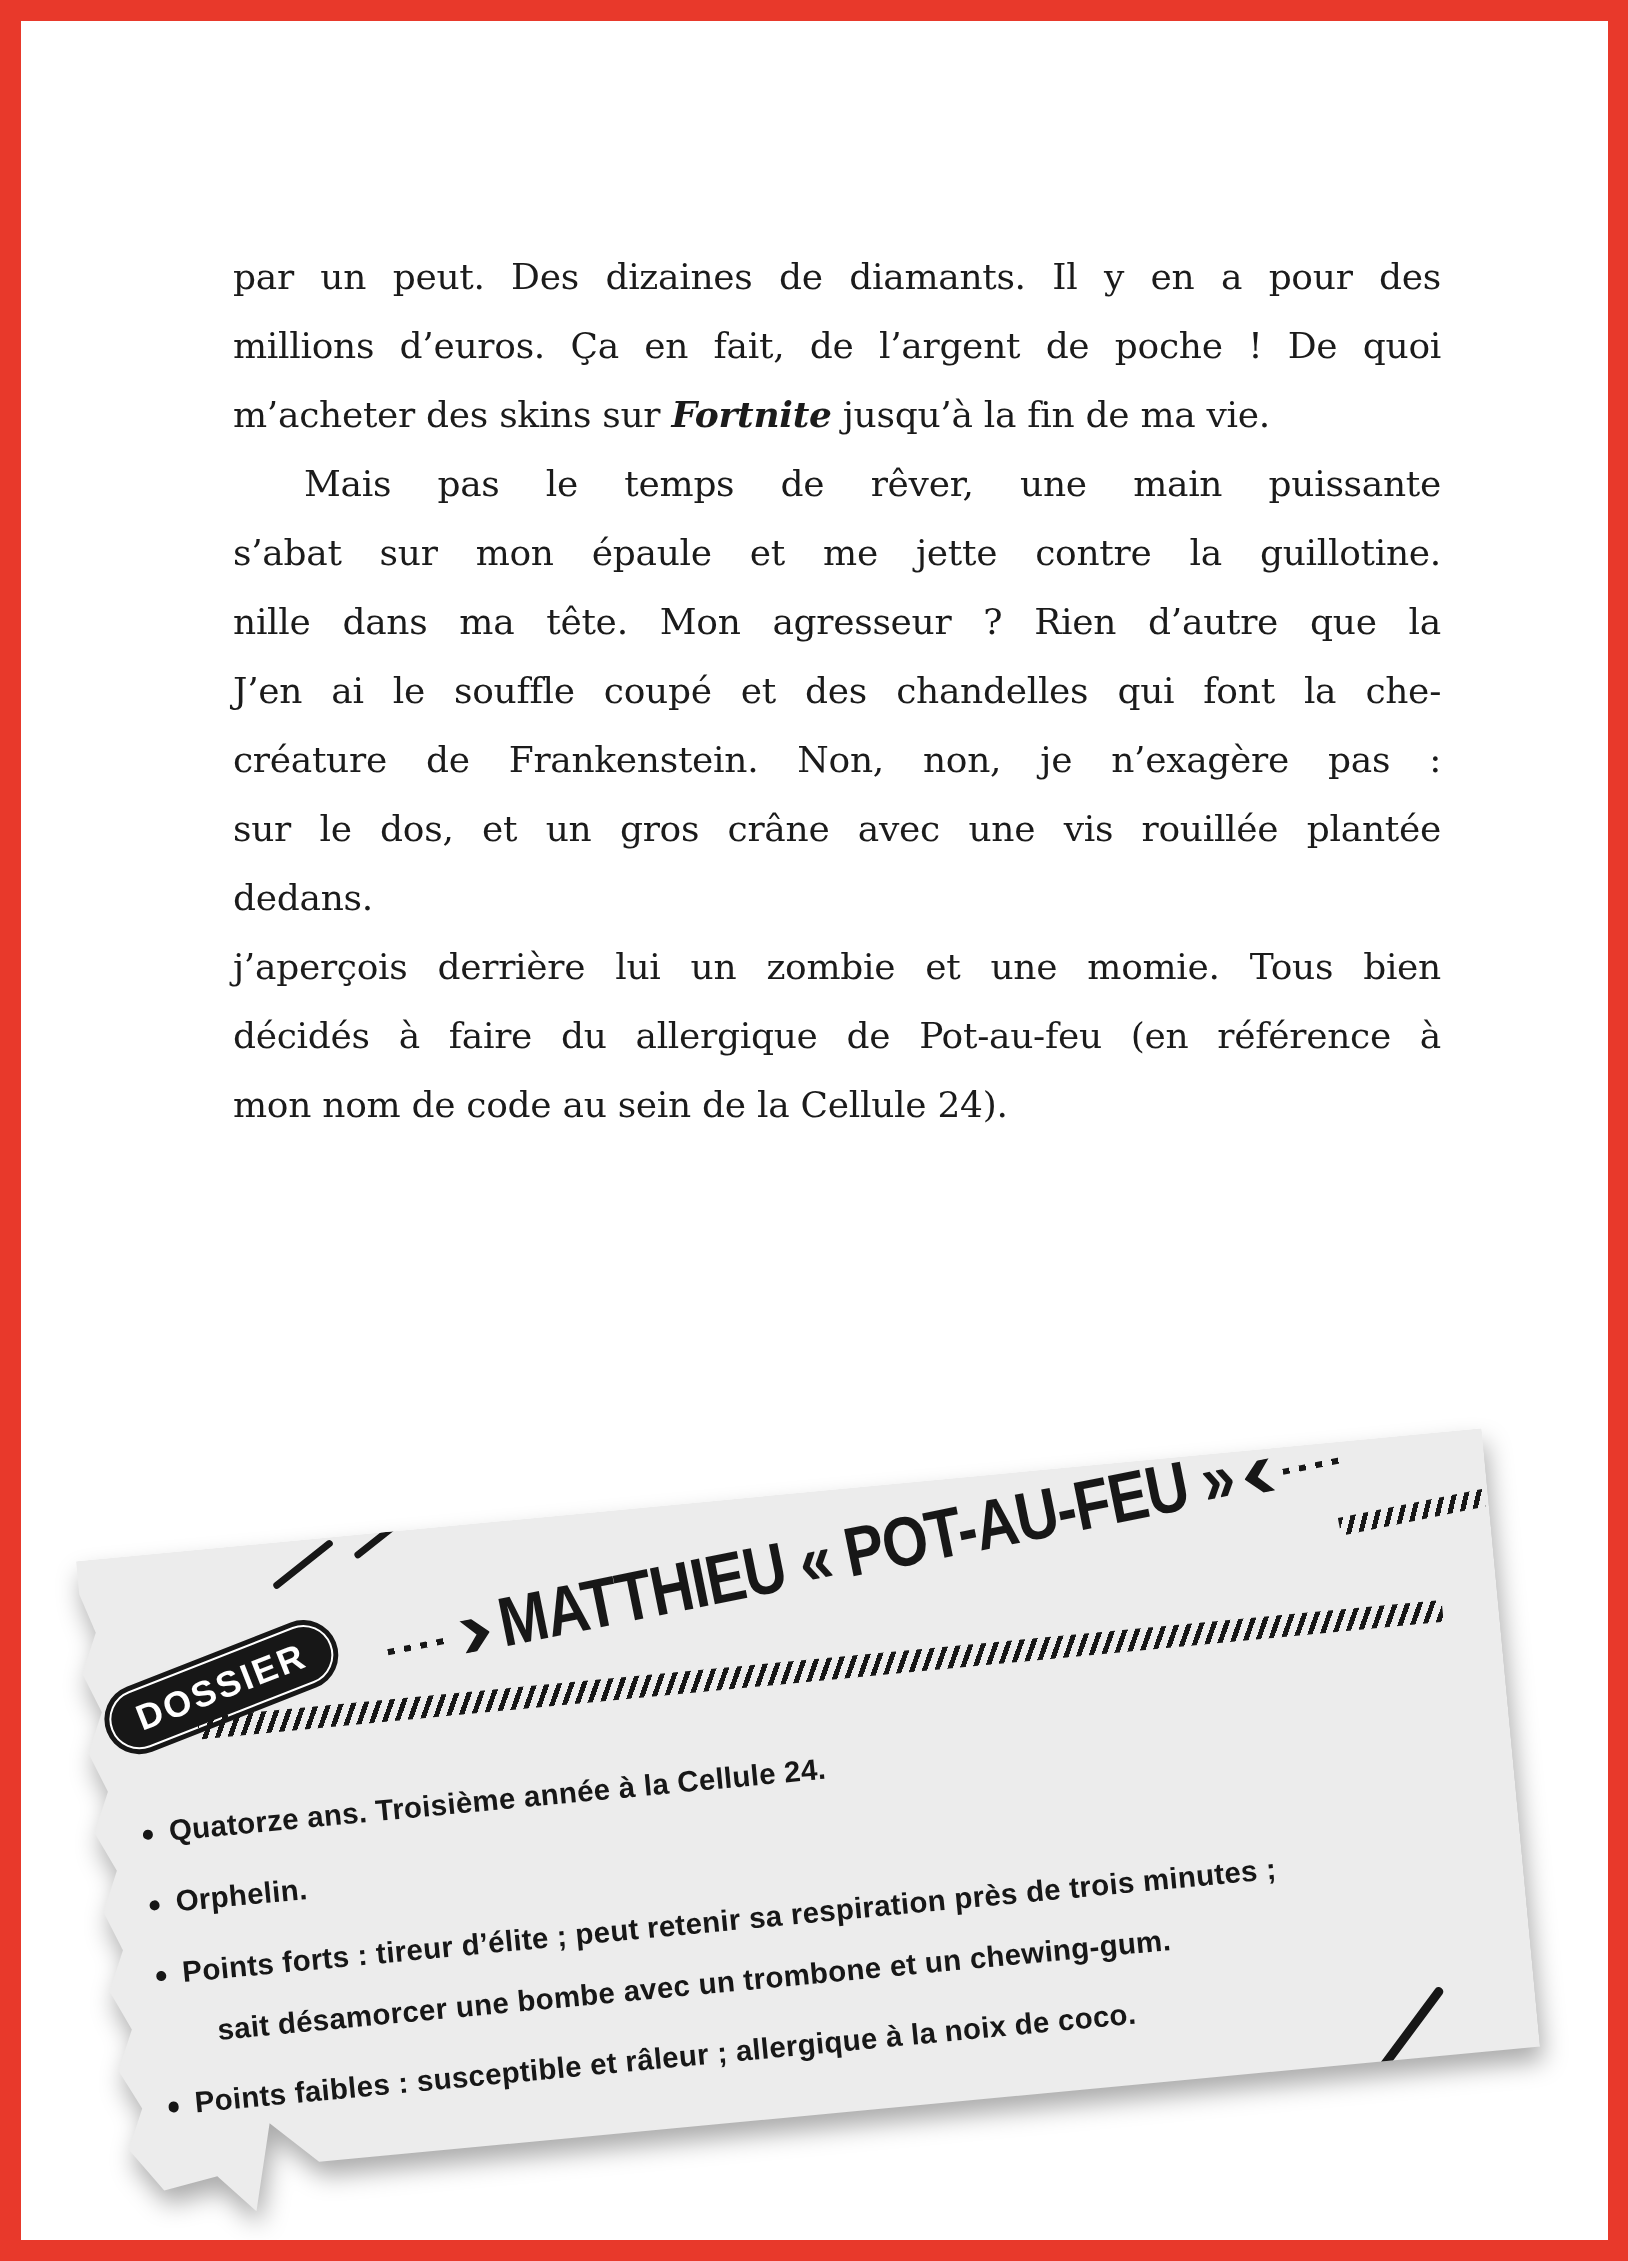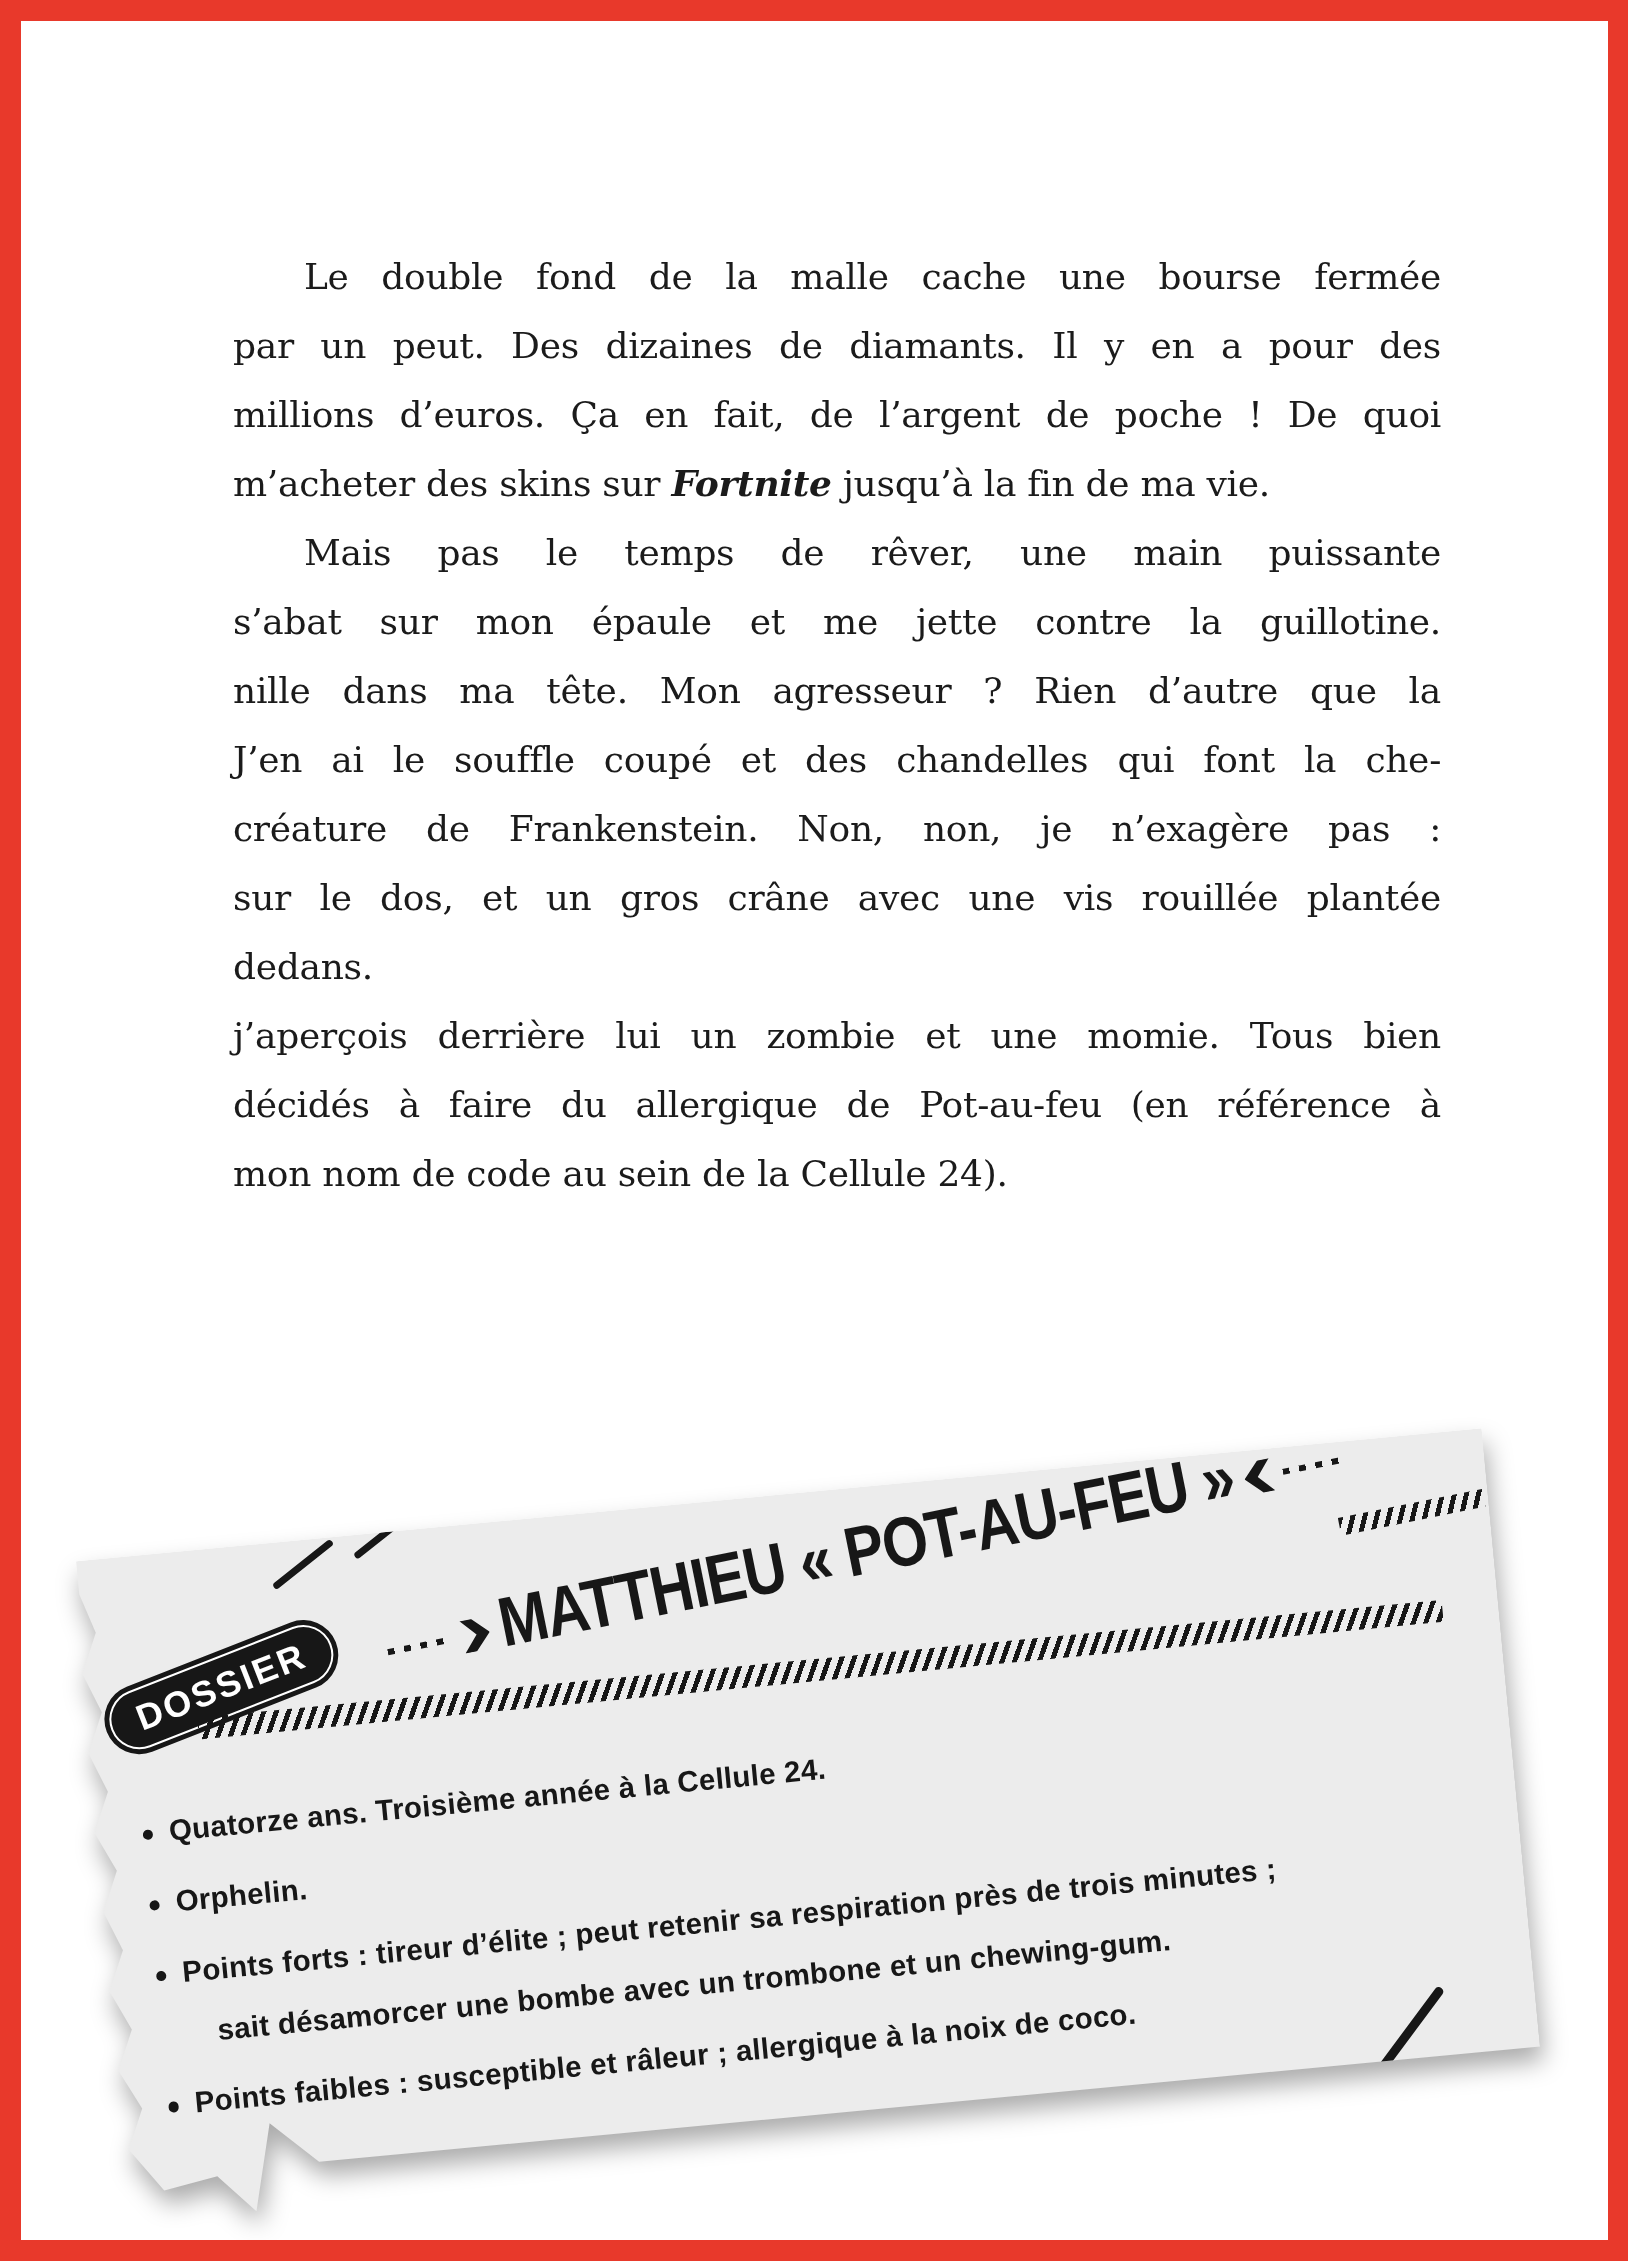--- a/index.html
+++ b/index.html
@@ -82,21 +82,20 @@
 
   .slash{ position:absolute; right:71px; bottom:57px; width:132px; height:8.6px;
     background:#171717; border-radius:4.3px; transform:rotate(-48deg); }
 </style>
 </head>
 <body>
 
 <div class="page">
 
   <div class="textblock">
-      <div class="line first">Le double fond de la malle cache une bourse fermée</div>
       <div class="line">par un peut. Des dizaines de diamants. Il y en a pour des</div>
       <div class="line">millions d’euros. Ça en fait, de l’argent de poche ! De quoi</div>
       <div class="line last">m’acheter des skins sur <em>Fortnite</em> jusqu’à la fin de ma vie.</div>
       <div class="line first">Mais pas le temps de rêver, une main puissante</div>
       <div class="line">s’abat sur mon épaule et me jette contre la guillotine.</div>
       <div class="line">nille dans ma tête. Mon agresseur ? Rien d’autre que la</div>
       <div class="line">J’en ai le souffle coupé et des chandelles qui font la che-</div>
       <div class="line">créature de Frankenstein. Non, non, je n’exagère pas :</div>
       <div class="line">sur le dos, et un gros crâne avec une vis rouillée plantée</div>
       <div class="line last">dedans.</div>

